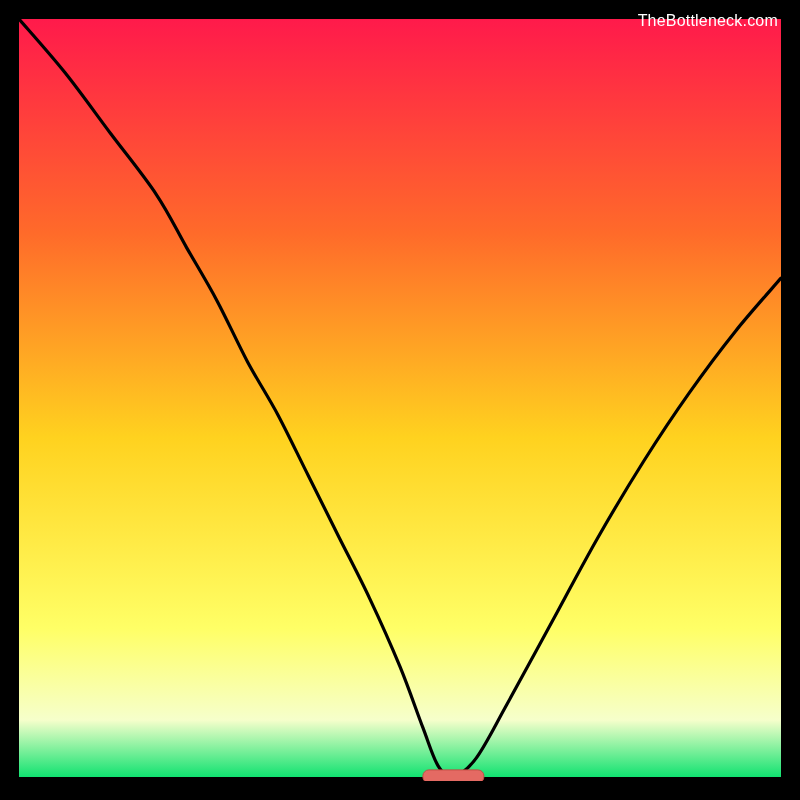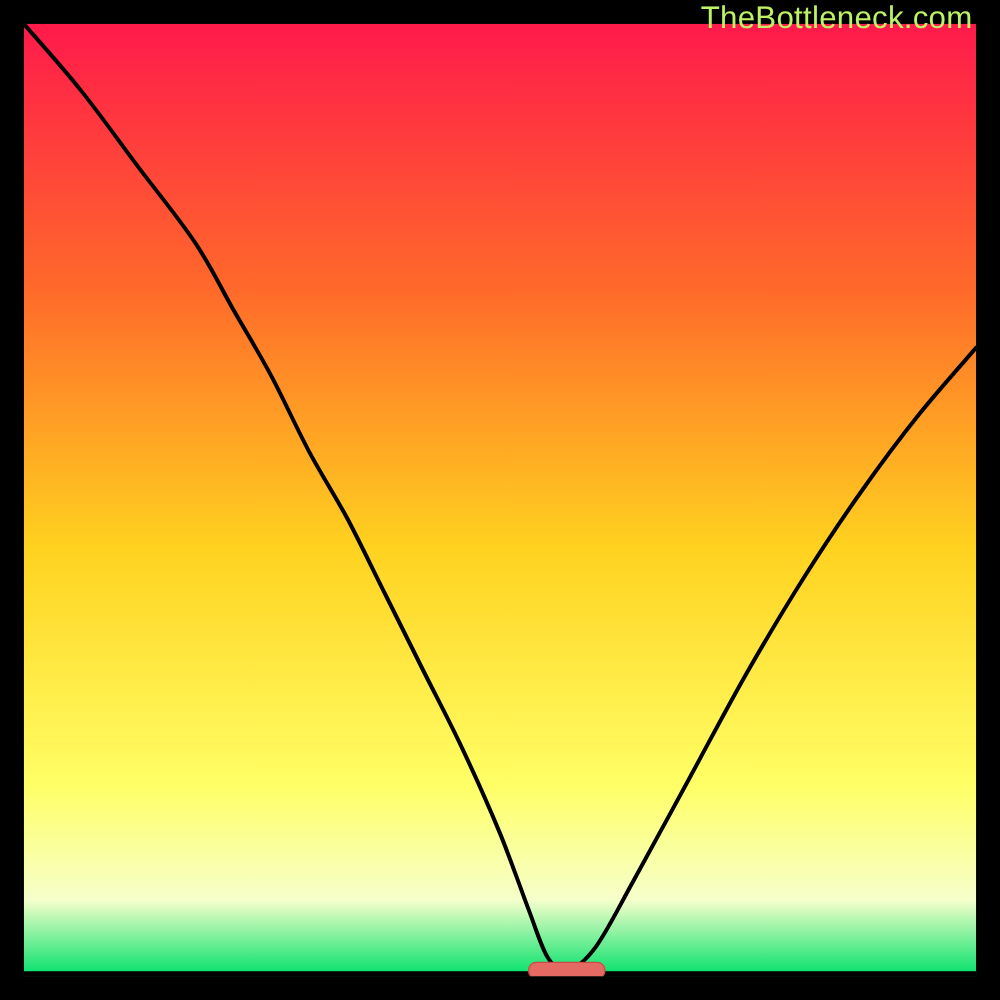--- a/index.html
+++ b/index.html
@@ -21,24 +21,24 @@
   }
   .plot {
     position: absolute;
     left: 0;
     top: 0;
     width: 762px;
     height: 762px;
   }
   .watermark {
     position: absolute;
-    top: 0px;
+    top: 12px;
     right: 22px;
-    color: #bef264;
-    font-size: 25px;
+    color: #ffffff;
+    font-size: 16px;
     letter-spacing: 0.2px;
     font-weight: 500;
     user-select: none;
   }
 </style>
 </head>
 <body>
 
 <div class="frame">
   <svg class="plot" viewBox="0 0 762 762" preserveAspectRatio="none">

